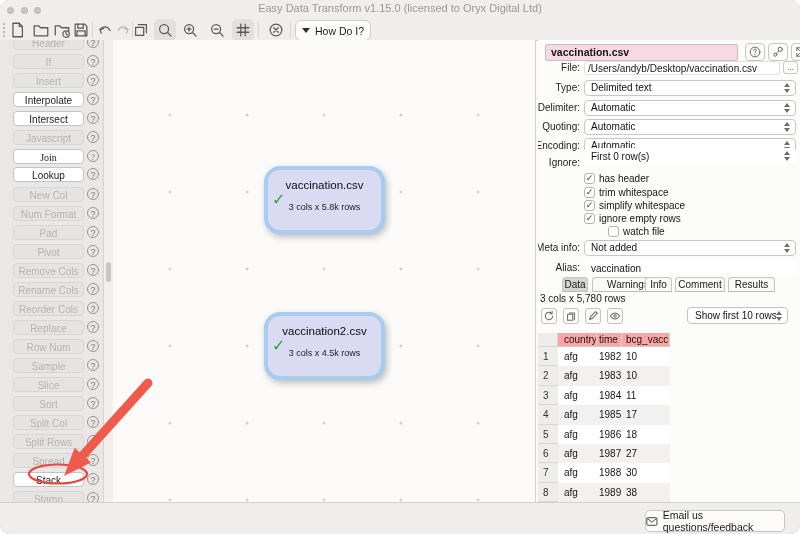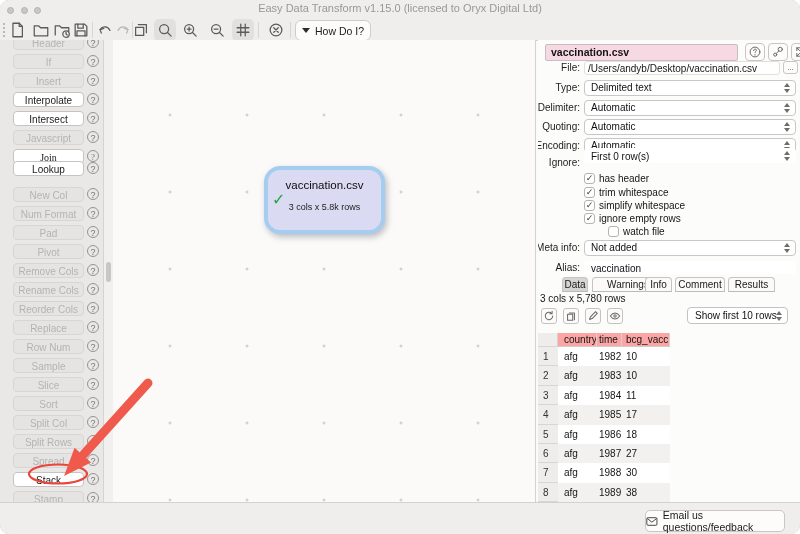--- a/index.html
+++ b/index.html
@@ -249,21 +249,21 @@
           <div class="sb-help">?</div>
         </div>
         <div class="sb-row" style="top: 89px;">
           <div class="sb-btn dis">Javascript</div>
           <div class="sb-help">?</div>
         </div>
         <div class="sb-row" style="top: 108px; font-family: Liberation Serif, serif;">
           <div class="sb-btn en">Join</div>
           <div class="sb-help">?</div>
         </div>
-        <div class="sb-row" style="top: 120px;">
+        <div class="sb-row" style="top: 126px;">
           <div class="sb-btn en">Lookup</div>
           <div class="sb-help">?</div>
         </div>
         <div class="sb-row" style="top: 146px;">
           <div class="sb-btn dis">New Col</div>
           <div class="sb-help">?</div>
         </div>
         <div class="sb-row" style="top: 165px;">
           <div class="sb-btn dis">Num Format</div>
           <div class="sb-help">?</div>
@@ -332,20 +332,25 @@
   </div>
   <div class="sb-scroll">
     <div class="sb-thumb"></div>
   </div>
 
   <div class="canvas">
     <div class="node" style="left:151px;top:126px">
       <span class="node-check"></span>
       <div class="node-title">vaccination.csv</div>
       <div class="node-sub">3 cols x 5.8k rows</div>
+    </div>
+    <div class="node" style="left:151px;top:272px">
+      <span class="node-check"></span>
+      <div class="node-title">vaccination2.csv</div>
+      <div class="node-sub">3 cols x 4.5k rows</div>
     </div>
   </div>
 
   <svg class="overlay" viewBox="0 0 800 534">
     <ellipse class="ellipse-stroke" cx="58" cy="474" rx="29" ry="9.5"></ellipse>
     <line class="arrow-stroke" x1="148" y1="383" x2="84" y2="454"></line>
     <polygon class="arrow-fill" points="64,476 74.6,447.8 91,462.6"></polygon>
   </svg>
 
   <div class="inspector">

